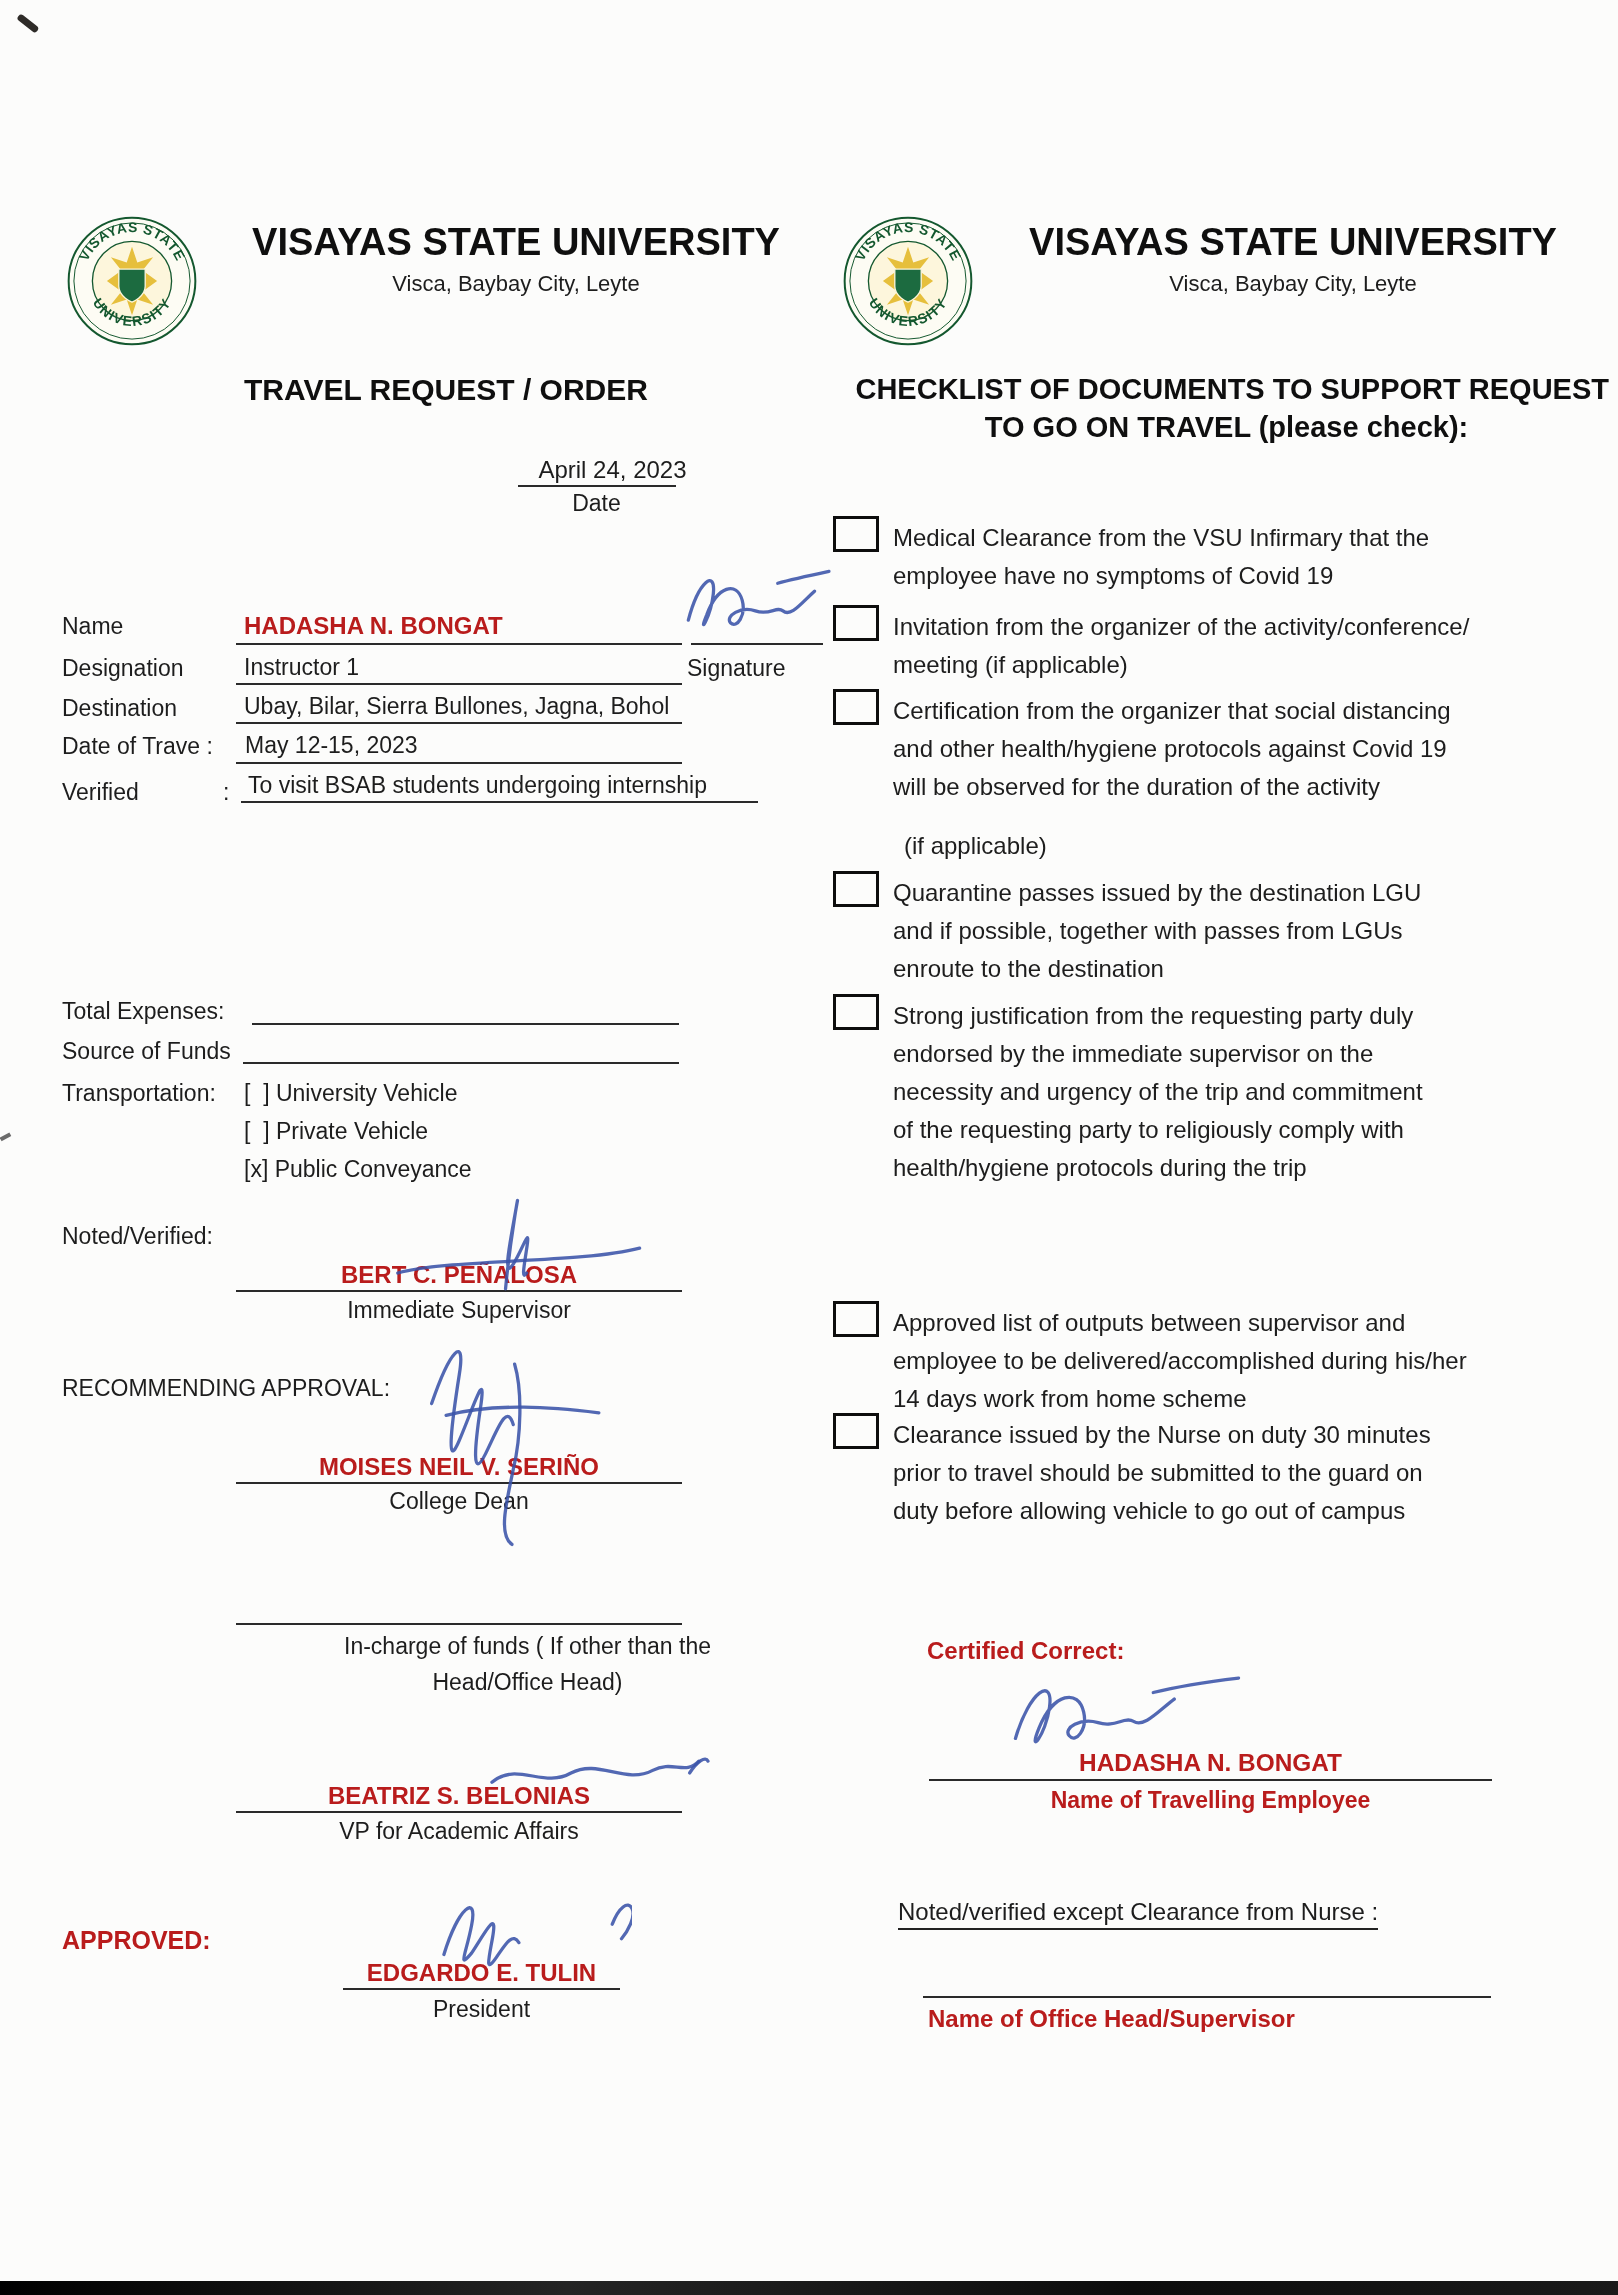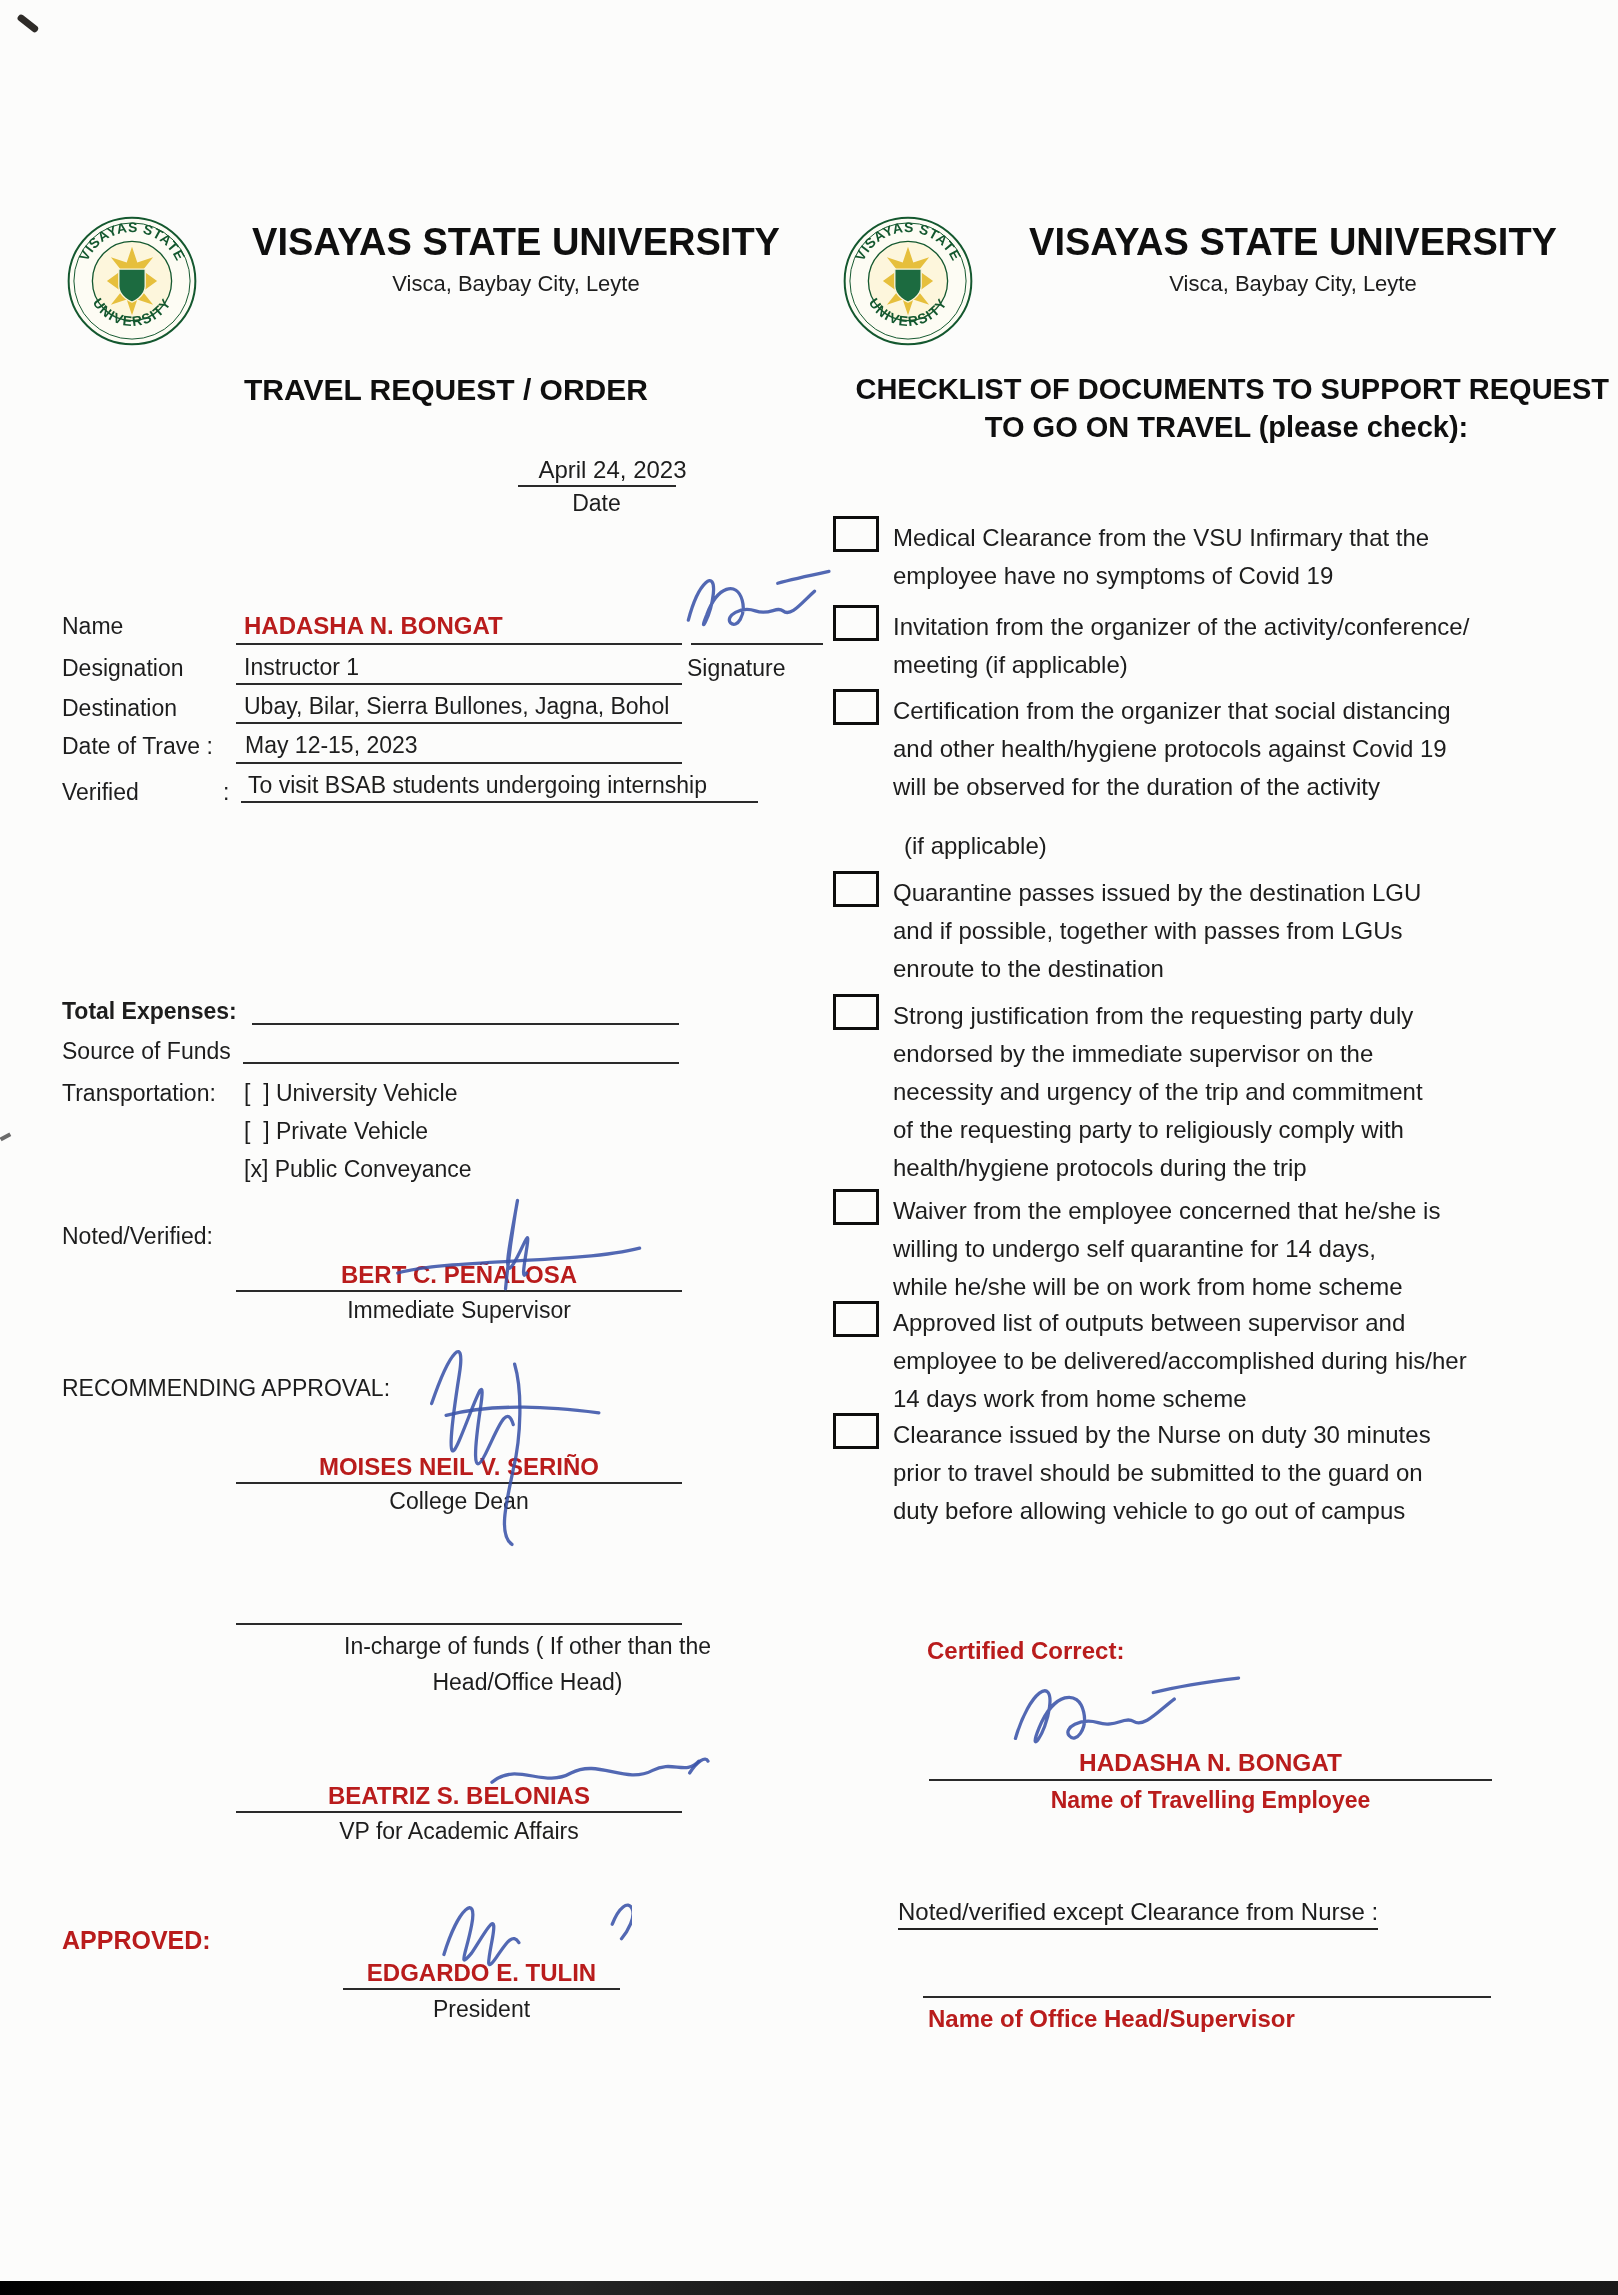--- a/index.html
+++ b/index.html
@@ -85,21 +85,21 @@
 
   <div class="abs t" style="left:62px;top:733px;">Date of Trave :</div>
   <div class="abs t" style="left:245px;top:732px;">May 12-15, 2023</div>
   <div class="ln" style="left:236px;top:762px;width:446px;"></div>
 
   <div class="abs t" style="left:62px;top:779px;">Verified</div>
   <div class="abs t" style="left:223px;top:779px;">:</div>
   <div class="abs t" style="left:248px;top:772px;">To visit BSAB students undergoing internship</div>
   <div class="ln" style="left:241px;top:801px;width:517px;"></div>
 
-  <div class="abs t" style="left:62px;top:998px;font-weight:bold;">Total Expenses:</div>
+  <div class="abs t" style="left:62px;top:998px;">Total Expenses:</div>
   <div class="ln" style="left:252px;top:1023px;width:427px;"></div>
   <div class="abs t" style="left:62px;top:1038px;">Source of Funds</div>
   <div class="ln" style="left:243px;top:1062px;width:436px;"></div>
 
   <div class="abs t" style="left:62px;top:1080px;">Transportation:</div>
   <div class="abs t pre" style="left:244px;top:1080px;">[  ] University Vehicle</div>
   <div class="abs t pre" style="left:244px;top:1118px;">[  ] Private Vehicle</div>
   <div class="abs t pre" style="left:244px;top:1156px;">[x] Public Conveyance</div>
 
   <div class="abs t" style="left:62px;top:1223px;">Noted/Verified:</div>
@@ -169,26 +169,20 @@
 enroute to the destination</div>
   </div>
   <div class="chk" style="top:997px;">
     <span class="box"></span>
     <div class="chk-text">Strong justification from the requesting party duly
 endorsed by the immediate supervisor on the
 necessity and urgency of the trip and commitment
 of the requesting party to religiously comply with
 health/hygiene protocols during the trip</div>
   </div>
-  <div class="chk" style="top:1192px;">
-    <span class="box"></span>
-    <div class="chk-text">Waiver from the employee concerned that he/she is
-willing to undergo self quarantine for 14 days,
-while he/she will be on work from home scheme</div>
-  </div>
   <div class="chk" style="top:1304px;">
     <span class="box"></span>
     <div class="chk-text">Approved list of outputs between supervisor and
 employee to be delivered/accomplished during his/her
 14 days work from home scheme</div>
   </div>
   <div class="chk" style="top:1416px;">
     <span class="box"></span>
     <div class="chk-text">Clearance issued by the Nurse on duty 30 minutes
 prior to travel should be submitted to the guard on

